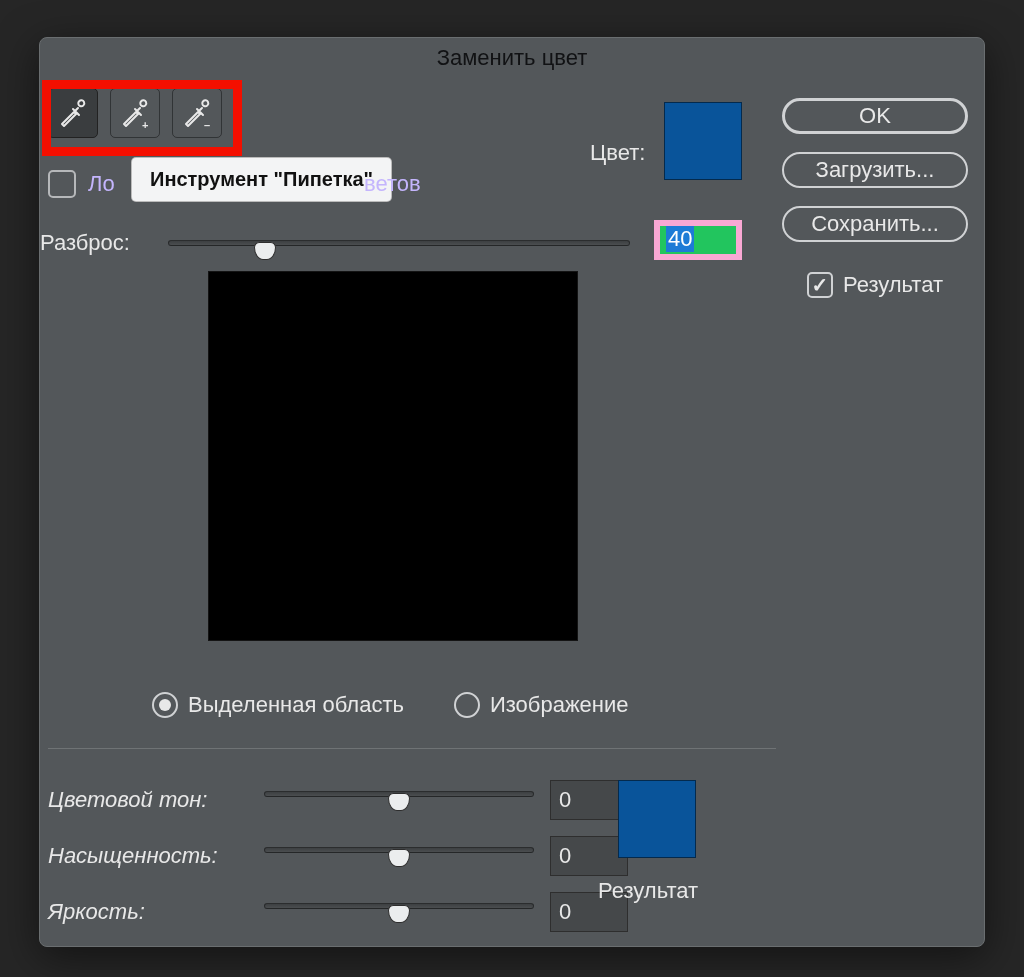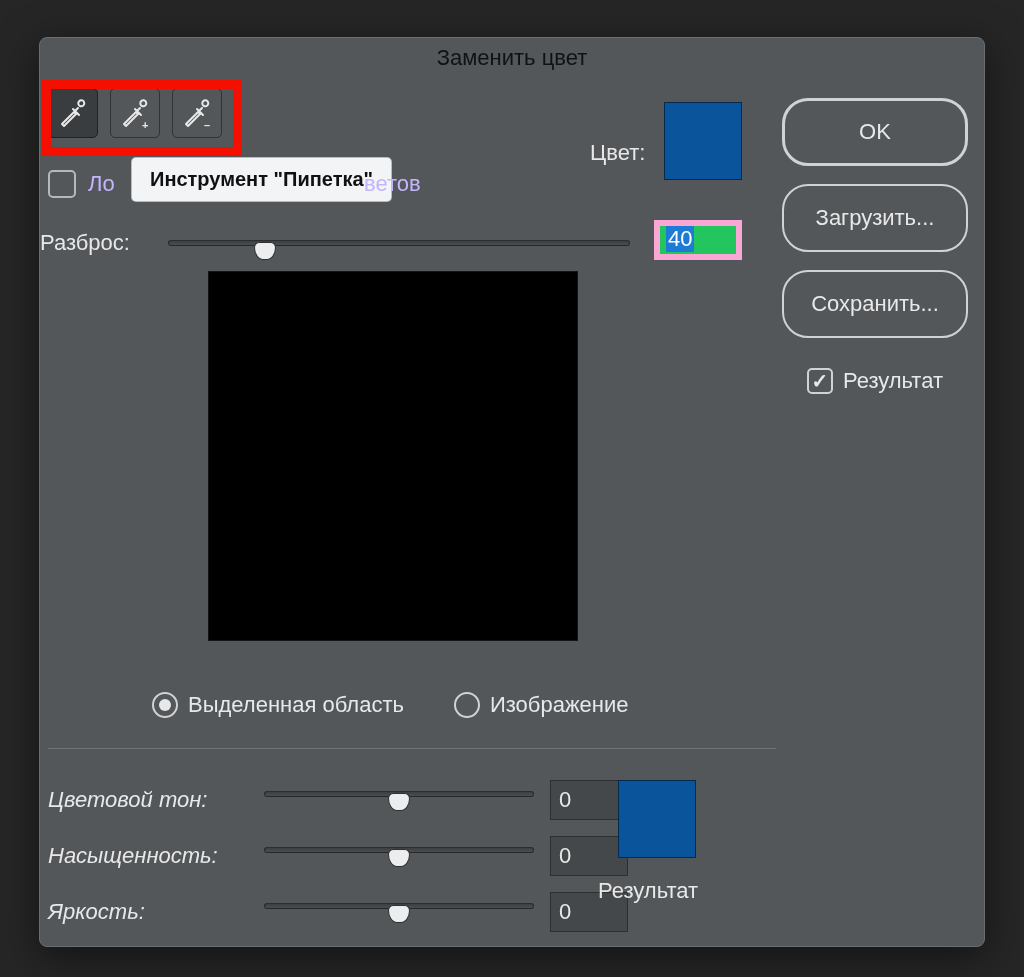--- a/index.html
+++ b/index.html
@@ -279,21 +279,21 @@
   .side {
     position: absolute;
     right: 16px;
     top: 20px;
     width: 186px;
     display: flex;
     flex-direction: column;
     gap: 18px;
   }
   .btn {
-    height: 68px;
+    height: 36px;
     border: 2px solid #d0d2d4;
     border-radius: 26px;
     background: transparent;
     color: #e8e8e8;
     font-size: 22px;
     cursor: pointer;
   }
   .btn.primary { border-width: 3px; }
   .preview-check {
     display: flex;

